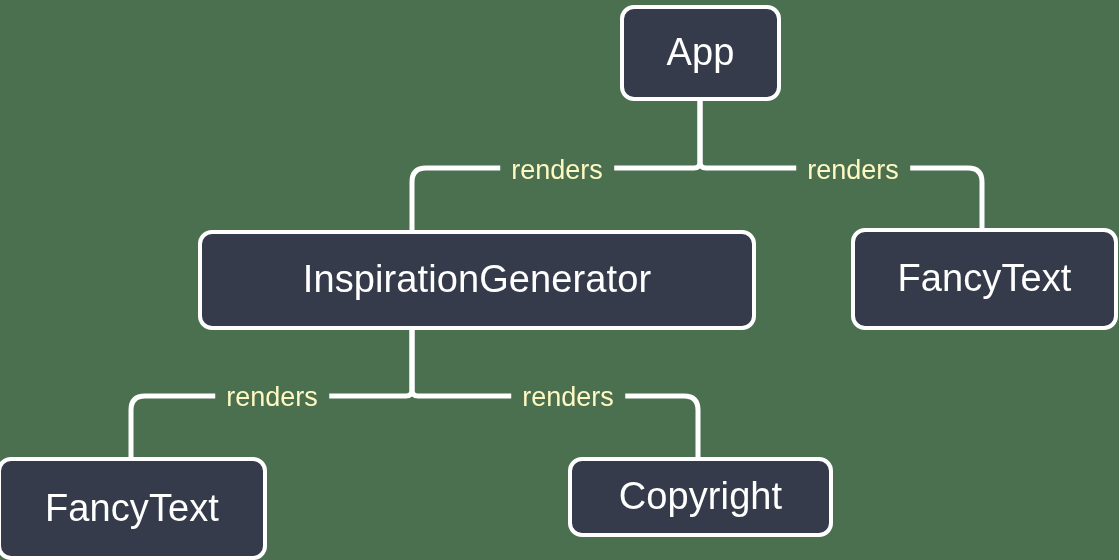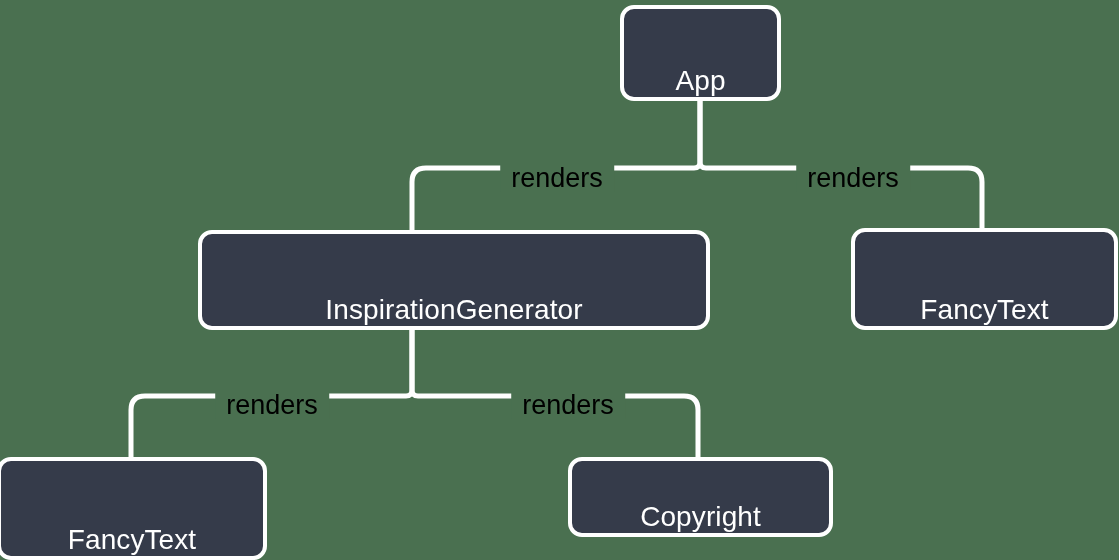--- a/index.html
+++ b/index.html
@@ -23,42 +23,41 @@
     height: 560px;
     pointer-events: none;
   }
   .node {
     position: absolute;
     box-sizing: border-box;
     background: #353b4a;
     border: 4px solid #ffffff;
     border-radius: 14px;
     display: flex;
-    align-items: flex-end;
+    align-items: center;
     justify-content: center;
     color: #ffffff;
-    font-size: 28px;
+    font-size: 38px;
     line-height: 1;
     letter-spacing: 0.1px;
     white-space: nowrap;
   }
   .node-label {
     display: block;
     padding-bottom: 2px;
   }
   .edge-label {
     position: absolute;
-    color: #000000;
+    color: #fef9c3;
     font-size: 27px;
     line-height: 1;
     white-space: nowrap;
     transform: translate(-50%, -50%);
     background: #4a7050;
     padding: 0 11px;
-    margin-top: 8px;
   }
 </style>
 </head>
 <body>
 
 <div id="canvas">
 
   <svg id="wires" viewBox="0 0 1119 560" width="1119" height="560" fill="none">
     <g stroke="#ffffff" stroke-width="5" stroke-linecap="butt" fill="none">
 
@@ -81,21 +80,21 @@
   <div class="edge-label" style="left:853px; top:170px;">renders</div>
 
   <div class="edge-label" style="left:272px; top:397px;">renders</div>
 
   <div class="edge-label" style="left:568px; top:397px;">renders</div>
 
   <div class="node" style="left:620px; top:5px; width:161px; height:96px;">
     <span class="node-label">App</span>
   </div>
 
-  <div class="node" style="left:198px; top:230px; width:512px; height:100px;">
+  <div class="node" style="left:198px; top:230px; width:558px; height:100px;">
     <span class="node-label">InspirationGenerator</span>
   </div>
 
   <div class="node" style="left:851px; top:228px; width:267px; height:102px;">
     <span class="node-label">FancyText</span>
   </div>
 
   <div class="node" style="left:-3px; top:457px; width:270px; height:103px;">
     <span class="node-label">FancyText</span>
   </div>

